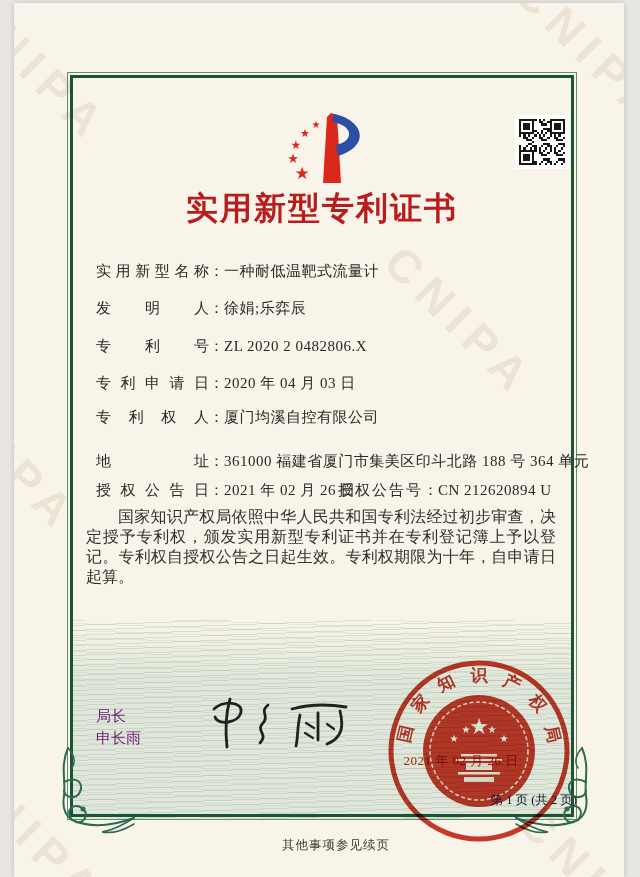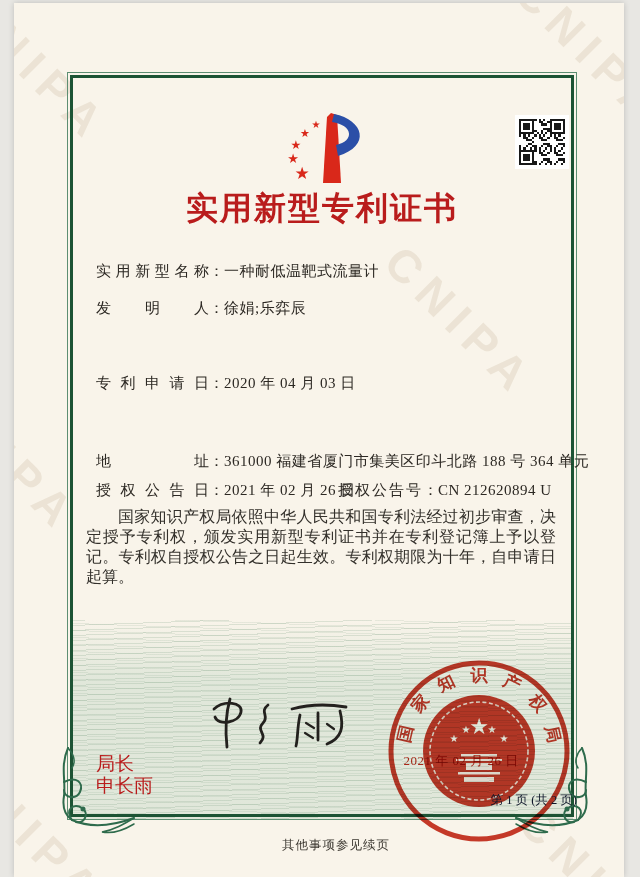--- a/index.html
+++ b/index.html
@@ -54,21 +54,21 @@
   .flab{display:inline-block;width:113px;text-align:justify;text-align-last:justify;vertical-align:top;}
   .fcolon{display:inline-block;width:15px;}
   .fval{letter-spacing:0.5px;}
   .fgroup2{position:absolute;left:242px;top:0;}
   .fgroup2 .flab2{letter-spacing:2px;text-align:center;}
   
   .paras{position:absolute;left:72px;top:504px;width:470px;z-index:3;}
   .paras p{margin:0;font-size:16px;line-height:20px;text-align:justify;text-indent:2em;color:#33302b;}
   
   .signer{position:absolute;left:82px;top:702px;z-index:3;
-    font-family:"Liberation Sans","DejaVu Sans",sans-serif;font-size:19px;color:#b91c1c;line-height:22px;margin-top:48px;}
+    font-family:"Liberation Sans","DejaVu Sans",sans-serif;font-size:15px;color:#701a75;line-height:22px;}
   .autograph{position:absolute;left:186px;top:690px;z-index:3;}
   
   .seal{position:absolute;left:370px;top:651px;width:190px;height:190px;z-index:5;
     mix-blend-mode:multiply;opacity:.95;}
   .seal-char{font-size:17px;font-weight:bold;fill:#c6301f;font-family:"Liberation Serif","DejaVu Serif",serif;}
   .seal-date{position:absolute;left:362px;top:749px;width:170px;z-index:6;text-align:center;
     color:#c12c1c;font-size:13px;letter-spacing:0.5px;mix-blend-mode:multiply;}
   
   .orn{position:absolute;z-index:4;}
   
@@ -549,22 +549,28 @@
     </div>
 
   <div class="title">实用新型专利证书</div>
 
   <div class="frow" style="top:295px">
     <span class="flab">发明人</span><span class="fcolon">：</span><span class="fval">徐娟;乐弈辰</span>
   </div>
   <div class="frow" style="top:258px">
     <span class="flab">实用新型名称</span><span class="fcolon">：</span><span class="fval">一种耐低温靶式流量计</span>
   </div>
+  <div class="frow" style="top:333px">
+    <span class="flab">专利号</span><span class="fcolon">：</span><span class="fval">ZL 2020 2 0482806.X</span>
+  </div>
   <div class="frow" style="top:370px">
     <span class="flab">专利申请日</span><span class="fcolon">：</span><span class="fval">2020 年 04 月 03 日</span>
+  </div>
+  <div class="frow" style="top:404px">
+    <span class="flab">专利权人</span><span class="fcolon">：</span><span class="fval">厦门均溪自控有限公司</span>
   </div>
   <div class="frow" style="top:448px">
     <span class="flab">地址</span><span class="fcolon">：</span><span class="fval">361000 福建省厦门市集美区印斗北路 188 号 364 单元</span>
   </div>
   <div class="frow" style="top:477px">
     <span class="flab">授权公告日</span><span class="fcolon">：</span><span class="fval">2021 年 02 月 26 日</span>
     <span class="fgroup2">
       <span class="flab2">授权公告号</span><span class="fcolon">：</span><span class="fval">CN 212620894 U</span>
     </span>
   </div>

